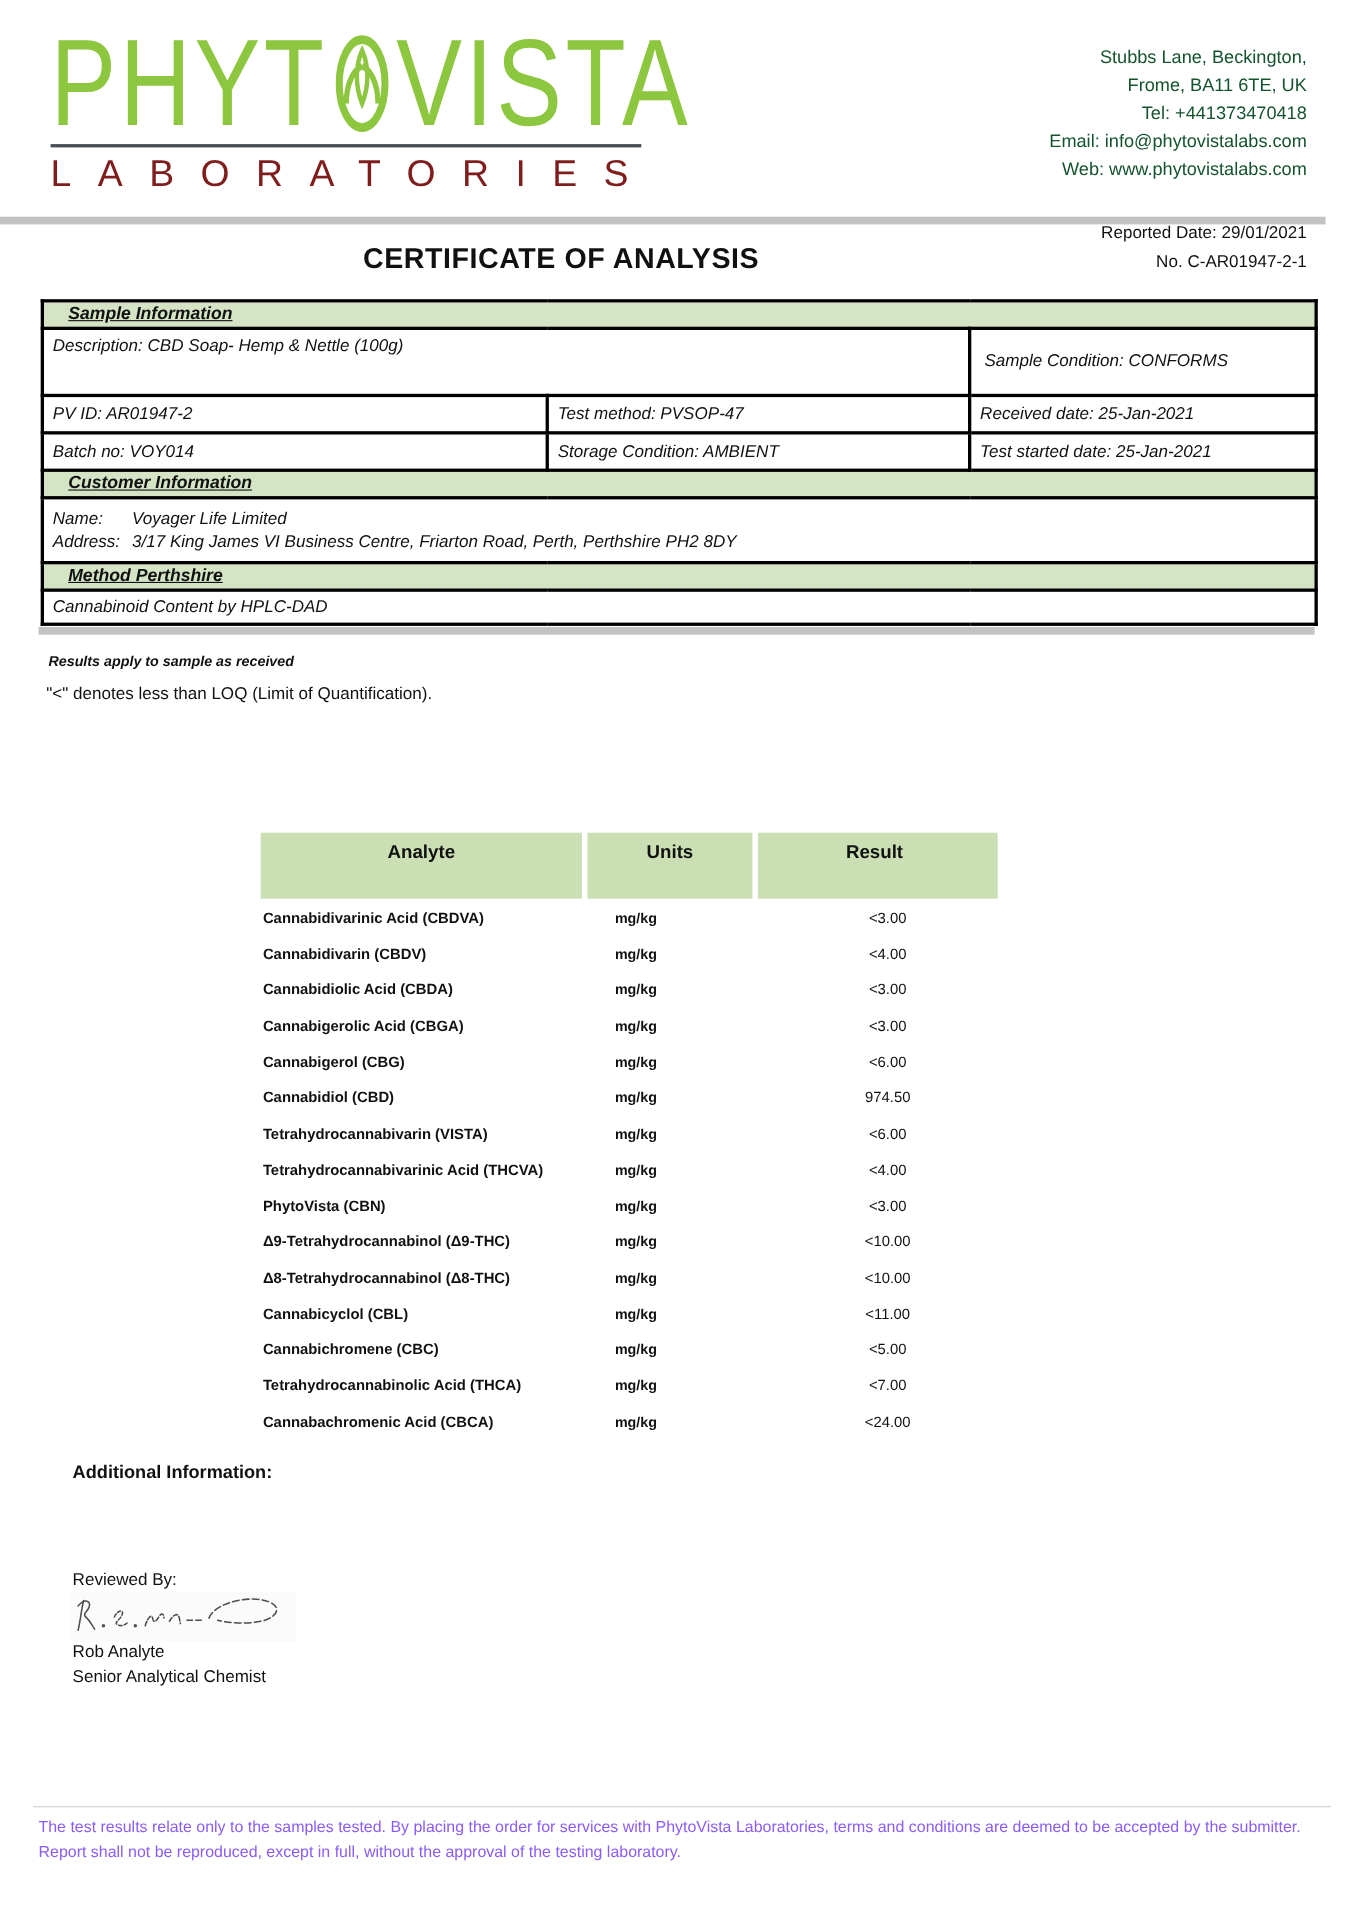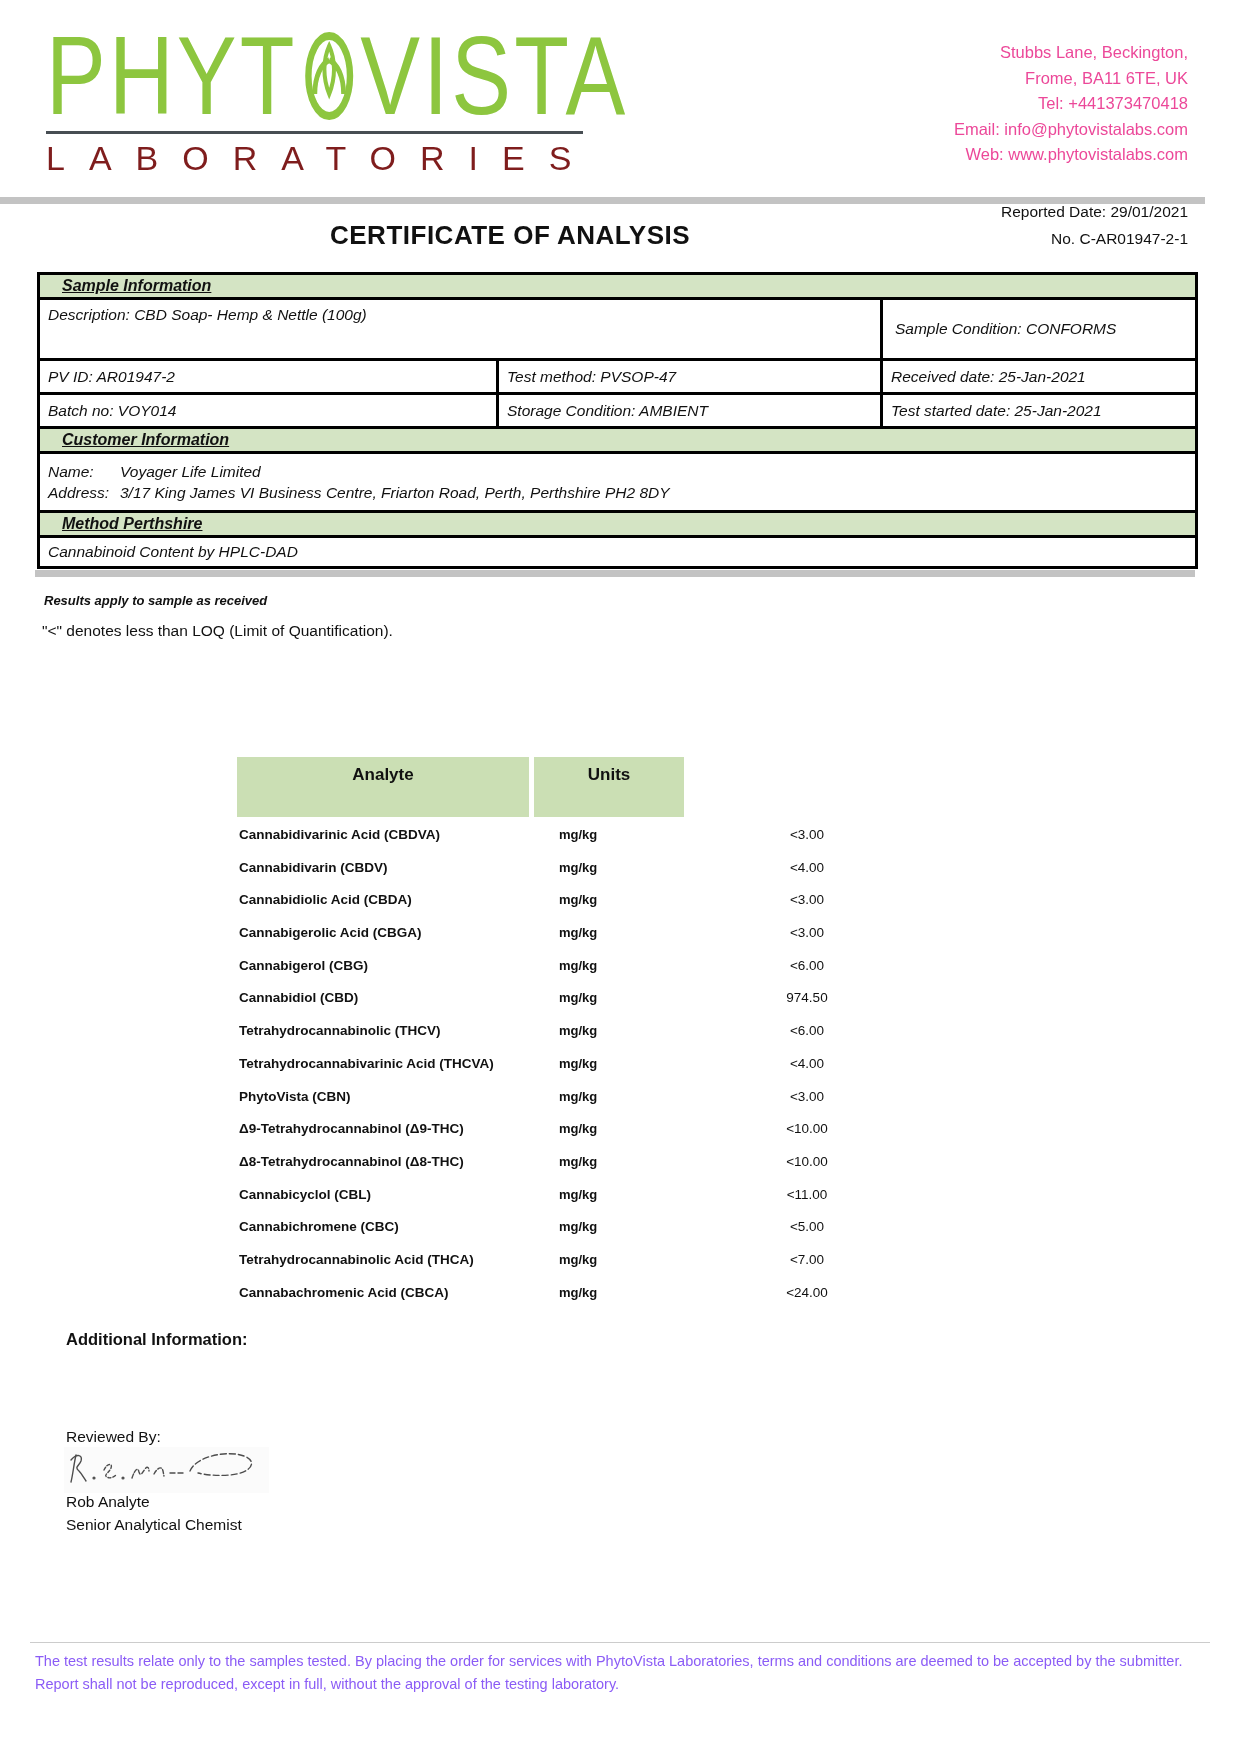--- a/index.html
+++ b/index.html
@@ -10,21 +10,21 @@
   
   #logo{position:absolute;left:46px;top:26px;width:560px;}
   .brand-line{display:flex;align-items:center;height:100px;color:#8dc63f;
               font-size:112px;font-weight:400;letter-spacing:4px;line-height:100px;
               transform:scaleX(0.80);transform-origin:left center;white-space:nowrap;}
   .leaf-wrap{margin:0 6px;display:flex;align-items:center;}
   .brand-rule{width:537px;border-top:3px solid #474e53;margin-top:5px;}
   .brand-sub{margin-top:5px;font-size:34px;color:#7f1d1d;letter-spacing:24px;white-space:nowrap;}
 
   #contact{position:absolute;top:40px;right:52px;text-align:right;
-           font-size:16.5px;line-height:25.5px;color:#ec4899;}
+           font-size:16.5px;line-height:25.5px;color:#14532d;}
 
   .gray-bar{position:absolute;background:#c3c3c3;height:7px;}
   #gray-bar-1{left:0;top:197px;width:1205px;}
   #gray-bar-2{left:35px;top:570px;width:1160px;}
 
   #meta-reported{position:absolute;right:52px;top:203px;font-size:15.5px;}
   #meta-no{position:absolute;right:52px;top:230px;font-size:15.5px;}
   #doc-title{position:absolute;left:330px;top:220px;font-size:26px;font-weight:bold;
              letter-spacing:0.5px;}
 
@@ -167,20 +167,21 @@
 
   <div id="gray-bar-2" class="gray-bar"></div>
 
   <div id="results-apply">Results apply to sample as received</div>
   <div id="loq-note">"&lt;" denotes less than LOQ (Limit of Quantification).</div>
 
   <div id="r-table">
     <div class="r-head">
       <div class="r-head-cell rc1">Analyte</div>
       <div class="r-head-cell rc2">Units</div>
+      <div class="r-head-cell rc3">Result</div>
     </div>
     <div class="r-body">
 
         <div class="r-row">
           <div class="cell-analyte">Cannabidivarinic Acid (CBDVA)</div>
           <div class="cell-units">mg/kg</div>
           <div class="cell-result">&lt;3.00</div>
         </div>
 
         <div class="r-row">
@@ -207,21 +208,21 @@
           <div class="cell-result">&lt;6.00</div>
         </div>
 
         <div class="r-row">
           <div class="cell-analyte">Cannabidiol (CBD)</div>
           <div class="cell-units">mg/kg</div>
           <div class="cell-result">974.50</div>
         </div>
 
         <div class="r-row">
-          <div class="cell-analyte">Tetrahydrocannabinolic (THCV)</div>
+          <div class="cell-analyte">Tetrahydrocannabivarin (VISTA)</div>
           <div class="cell-units">mg/kg</div>
           <div class="cell-result">&lt;6.00</div>
         </div>
 
         <div class="r-row">
           <div class="cell-analyte">Tetrahydrocannabivarinic Acid (THCVA)</div>
           <div class="cell-units">mg/kg</div>
           <div class="cell-result">&lt;4.00</div>
         </div>
 

